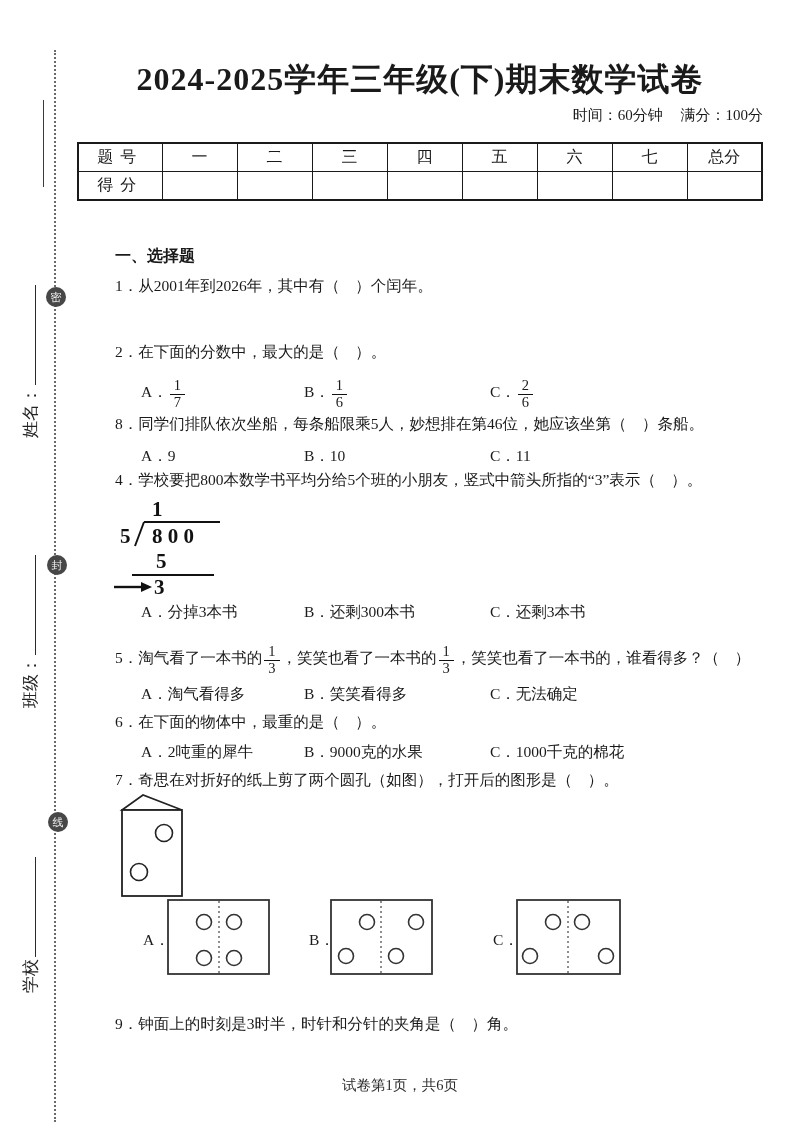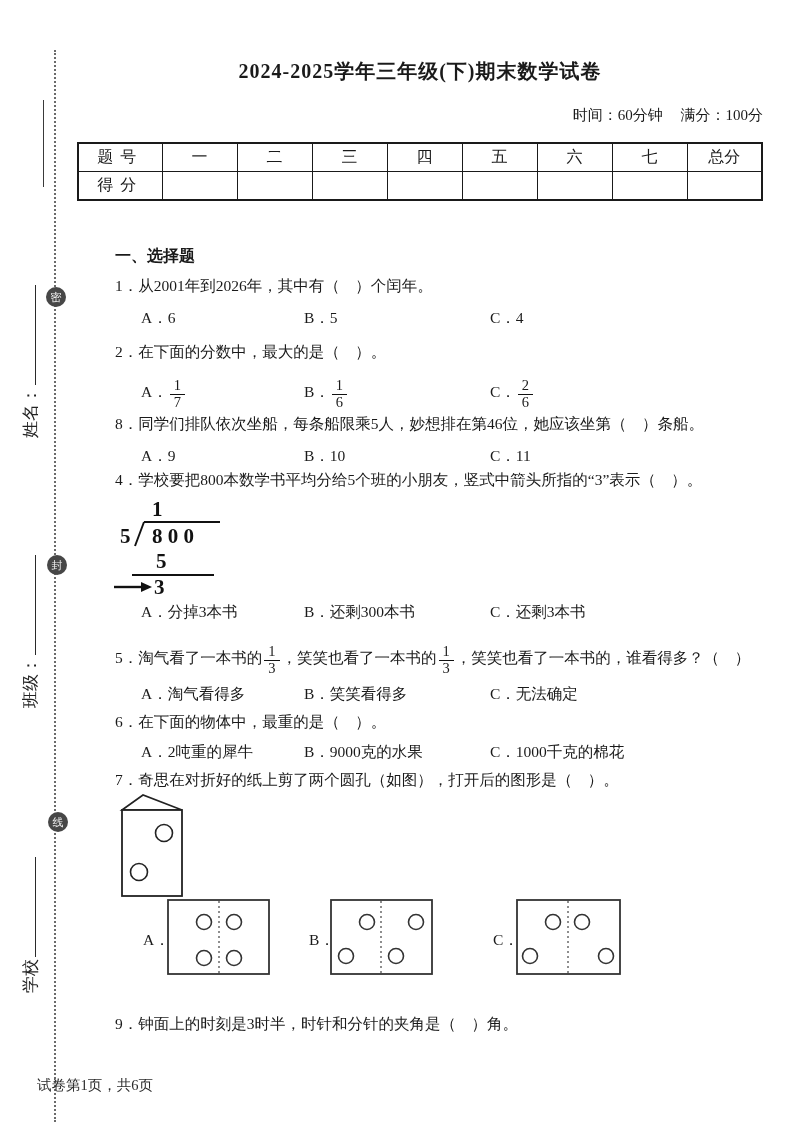--- a/index.html
+++ b/index.html
@@ -4,21 +4,21 @@
 <style>
   html,body{margin:0;padding:0;background:#ffffff;}
   #page{
     position:relative; width:793px; height:1122px; background:#ffffff;
     font-family:"Liberation Serif","DejaVu Serif",serif; color:#1a1a1a;
     overflow:hidden;
   }
   
   .title{
     position:absolute; left:77px; top:58px; width:686px; text-align:center;
-    font-size:20px; font-weight:700; letter-spacing:1px; white-space:nowrap;
+    font-size:32px; font-weight:700; letter-spacing:1px; white-space:nowrap;
   }
   .meta{
     position:absolute; left:77px; top:106px; width:686px; text-align:right;
     font-size:15px;
   }
   .meta span{margin-left:14px;}
   
   table.score{
     position:absolute; left:77px; top:142px; width:686px;
     border-collapse:collapse; table-layout:fixed;
@@ -65,21 +65,21 @@
   .optrow .optC{position:absolute; left:490px;}
   .frac{
     display:inline-block; text-align:center; vertical-align:-10px;
     font-size:14.5px; line-height:1.1; margin:0 2px;
   }
   .frac .num{display:block; border-bottom:1.2px solid #111; padding:0 4px;}
   .frac .den{display:block; padding:0 4px;}
   .figure{position:absolute;}
   .card-label{position:absolute; font-size:15.5px;}
   .footer{
-    position:absolute; left:37px; top:1076px; width:726px; 
+    position:absolute; left:37px; top:1076px; width:726px; text-align:center;
     font-size:14.5px; color:#2c2c2c;
   }
 </style>
 </head>
 <body>
 
 <div id="page">
 
   <div class="seal-dotted"></div>
   <div class="blank-line-top"></div>
@@ -138,25 +138,20 @@
       <td></td>
       <td></td>
       <td></td>
     </tr>
   </tbody>
     </table>
 
   <div class="sec-title" style="top:246px;text-align:center;">一、选择题</div>
 
   <div class="qtext" style="top:276px;">1．从2001年到2026年，其中有（　）个闰年。</div>
-  <div class="optrow" style="top:308px;">
-    <span class="optA">A．6</span>
-    <span class="optB">B．5</span>
-    <span class="optC">C．4</span>
-  </div>
 
   <div class="qtext" style="top:342px;">2．在下面的分数中，最大的是（　）。</div>
   <div class="optrow" style="top:378px;">
     <span class="optA">
       <span>A．</span><span class="frac"><span class="num">1</span><span class="den">7</span></span>
     </span>
     <span class="optB">
       <span>B．</span><span class="frac"><span class="num">1</span><span class="den">6</span></span>
     </span>
     <span class="optC">

